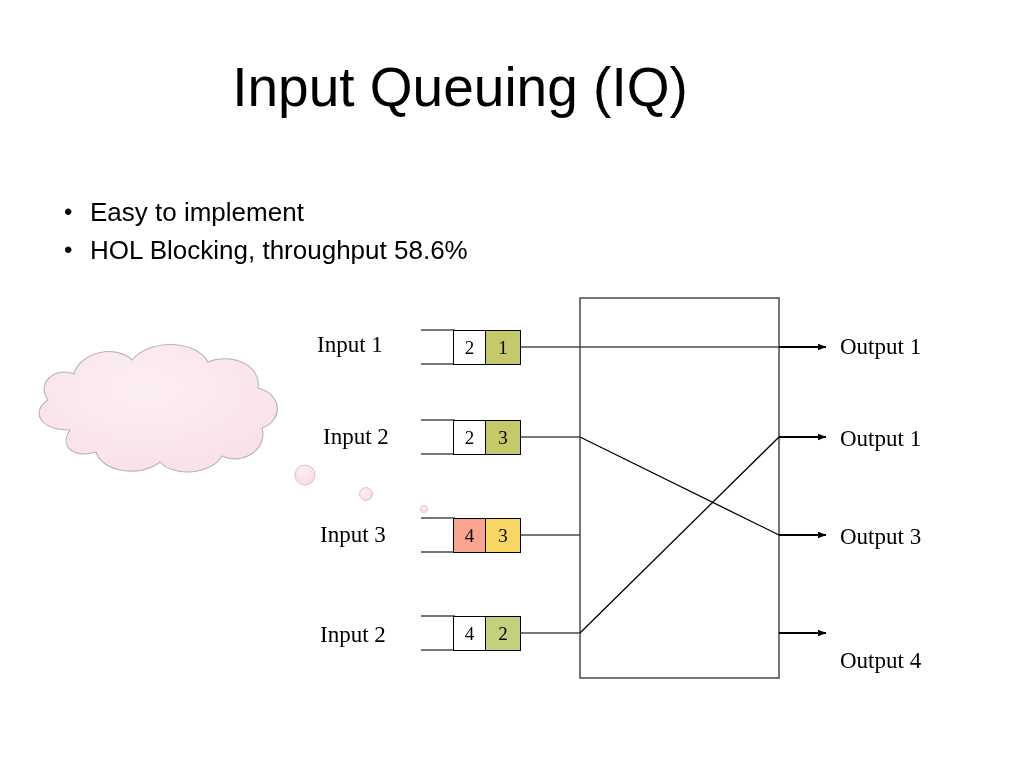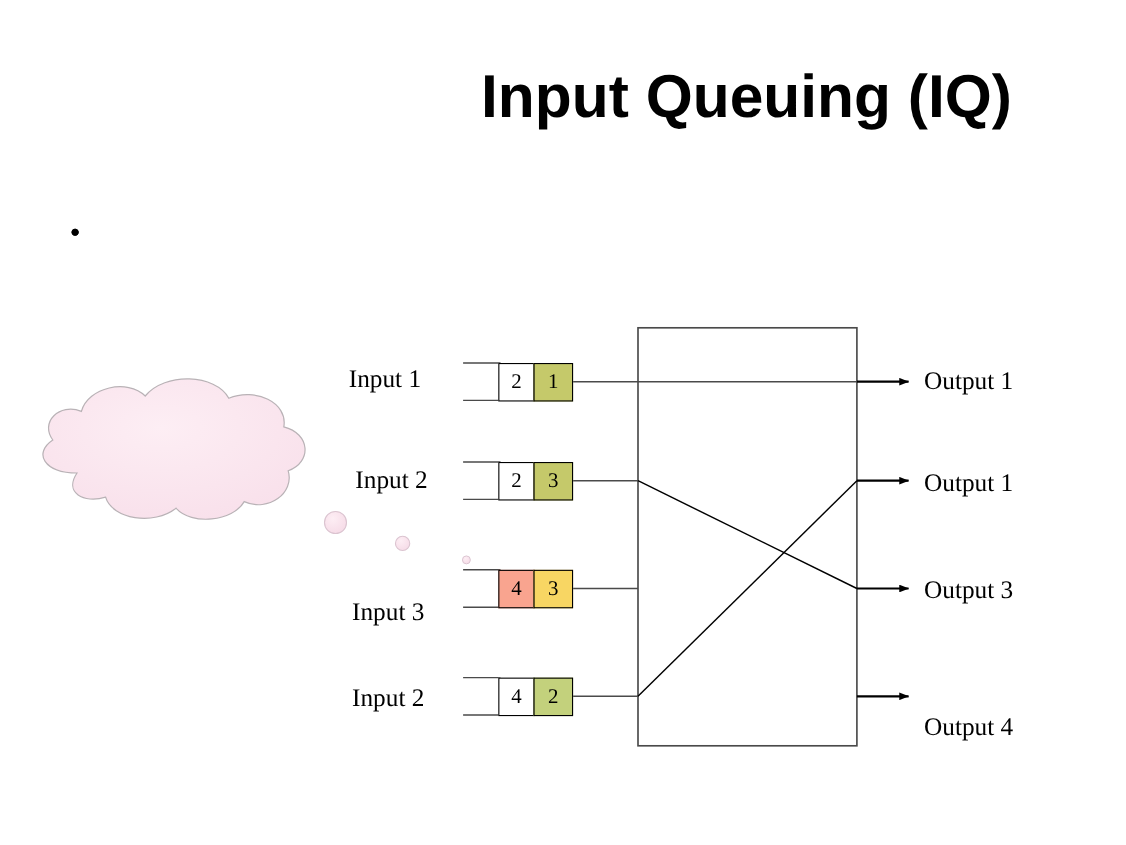--- a/index.html
+++ b/index.html
@@ -15,24 +15,24 @@
     font-family: "Liberation Sans", sans-serif;
     color: #000000;
   }
 
   
   #slide-title {
     position: absolute;
     left: 0;
     top: 56px;
     width: 920px;
-    text-align: right;
+    text-align: center;
     font-family: "Liberation Sans", sans-serif;
     font-size: 55px;
-    font-weight: 700;
+    font-weight: 400;
     line-height: 1.15;
     color: #000000;
     letter-spacing: 0px;
   }
 
   
   #bullet-list {
     position: absolute;
     left: 56px;
     top: 193px;
@@ -126,23 +126,25 @@
   }
 </style>
 </head>
 <body>
 
 <div id="slide-title">Input Queuing (IQ)</div>
 
 <ul id="bullet-list">
   <li>
     <span class="bullet-dot">•</span>
+    <span>Easy to implement</span>
   </li>
   <li>
     <span class="bullet-dot">•</span>
+    <span>HOL Blocking, throughput 58.6%</span>
   </li>
 </ul>
 
 <div id="diagram">
 
   <svg id="diagram-svg" viewBox="0 0 1024 768" xmlns="http://www.w3.org/2000/svg">
     <defs>
       <marker id="arrowhead" markerWidth="9" markerHeight="7" refX="8.5" refY="3.5" orient="auto" markerUnits="userSpaceOnUse">
         <polygon points="0 0, 9 3.5, 0 7" fill="#000000"></polygon>
       </marker>
@@ -214,21 +216,21 @@
 
     <line x1="779" y1="347" x2="826" y2="347" stroke="#000000" stroke-width="2" marker-end="url(#arrowhead)"></line>
     <line x1="779" y1="437" x2="826" y2="437" stroke="#000000" stroke-width="2" marker-end="url(#arrowhead)"></line>
     <line x1="779" y1="535" x2="826" y2="535" stroke="#000000" stroke-width="2" marker-end="url(#arrowhead)"></line>
     <line x1="779" y1="633" x2="826" y2="633" stroke="#000000" stroke-width="2" marker-end="url(#arrowhead)"></line>
   </svg>
 
 
   <div class="port-label input-label" style="left:317px; top:332px;">Input 1</div>
   <div class="port-label input-label" style="left:323px; top:424px;">Input 2</div>
-  <div class="port-label input-label" style="left:320px; top:522px;margin-top:22px;">Input 3</div>
+  <div class="port-label input-label" style="left:320px; top:522px;">Input 3</div>
   <div class="port-label input-label" style="left:320px; top:622px;">Input 2</div>
 
   <div class="port-label" style="left:840px; top:334px;">Output 1</div>
   <div class="port-label" style="left:840px; top:426px;">Output 1</div>
   <div class="port-label" style="left:840px; top:524px;">Output 3</div>
   <div class="port-label" style="left:840px; top:648px;">Output 4</div>
 
   <div class="queue-cell" style="left: 453px; top: 330px; width: 33px; height: 35px; background-color: rgb(255, 255, 255);">2</div>
   <div class="queue-cell" style="left: 485px; top: 330px; width: 36px; height: 35px; background-color: rgb(197, 201, 106);">1</div>
 

